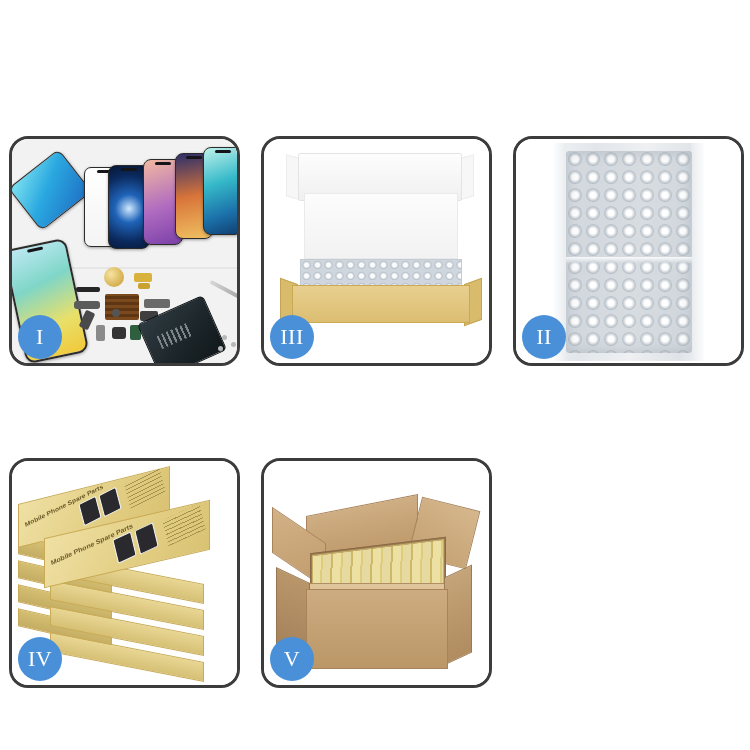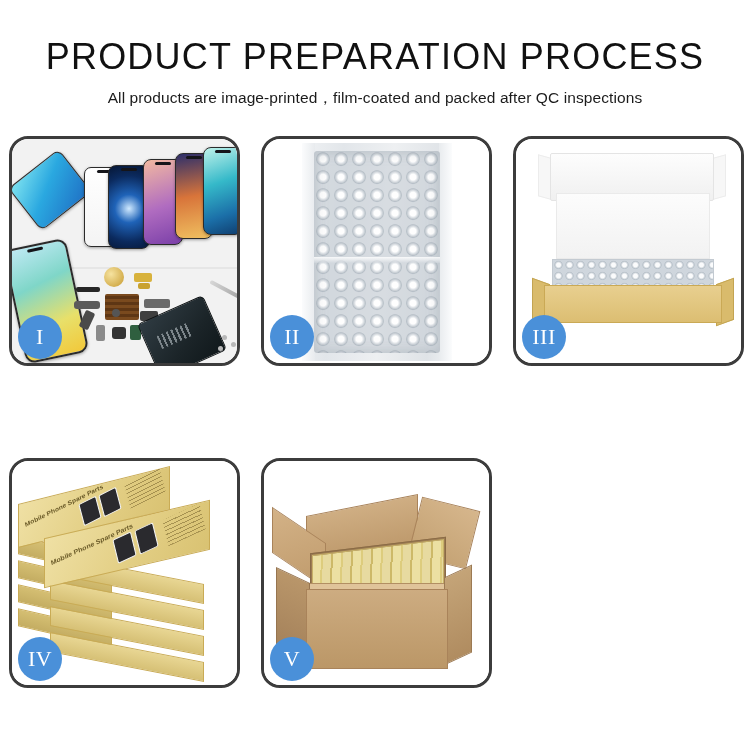--- a/index.html
+++ b/index.html
@@ -256,24 +256,20 @@
   .s-notch { position:absolute; width:16px; height:18px; background:rgba(150,120,86,.55); }
   .s-sheen { position:absolute; left:120px; top:18px; width:100px; height:36px;
              background:linear-gradient(120deg, rgba(255,255,255,.85), rgba(255,255,255,0));
              transform: rotate(-16deg); }
 </style>
 </head>
 <body>
 
 <div class="page">
 
-  <div class="header">
-    <h1 class="title">PRODUCT PREPARATION PROCESS</h1>
-    <p class="subtitle">All products are image-printed，film-coated and packed after QC inspections</p>
-  </div>
 
   <div class="grid">
 
     <div class="panel">
       <div class="panel-media">
         <div class="p1-bg"></div>
         <div class="p1-strip"></div>
         <div class="phone ph-a"></div>
         <div class="phone ph-b">
             <span class="notch"></span>
@@ -310,43 +306,43 @@
         <div class="tweez"></div>
         <div class="screw" style="left:210px; top:196px;"></div>
         <div class="screw" style="left:219px; top:203px;"></div>
         <div class="screw" style="left:206px; top:207px;"></div>
       </div>
       <div class="badge">I</div>
     </div>
 
     <div class="panel">
       <div class="panel-media">
-        <div class="p2-bg"></div>
-        <div class="bw-sheet"></div>
-        <div class="bw-edgeL"></div>
-        <div class="bw-edgeR"></div>
-        <div class="bw-bubbles"></div>
-        <div class="bw-seam"></div>
-      </div>
-      <div class="badge">II</div>
-    </div>
-
-    <div class="panel">
-      <div class="panel-media">
         <div class="p3-bg"></div>
         <div class="m-lidL"></div>
         <div class="m-lidR"></div>
         <div class="m-lid"></div>
         <div class="m-foam"></div>
         <div class="m-bubble"></div>
         <div class="m-sideL"></div>
         <div class="m-sideR"></div>
         <div class="m-front"></div>
       </div>
       <div class="badge">III</div>
+    </div>
+
+    <div class="panel">
+      <div class="panel-media">
+        <div class="p2-bg"></div>
+        <div class="bw-sheet"></div>
+        <div class="bw-edgeL"></div>
+        <div class="bw-edgeR"></div>
+        <div class="bw-bubbles"></div>
+        <div class="bw-seam"></div>
+      </div>
+      <div class="badge">II</div>
     </div>
 
     <div class="panel">
       <div class="panel-media">
         <div class="p4-bg"></div>
         <div class="stack">
 
           <div class="gbox gside" style="left:6px; top:62px; width:92px; height:16px; transform:skewY(13deg);"></div>
           <div class="gbox gside" style="left:6px; top:86px; width:92px; height:16px; transform:skewY(13deg);"></div>
           <div class="gbox gside" style="left:6px; top:110px; width:92px; height:16px; transform:skewY(13deg);"></div>

